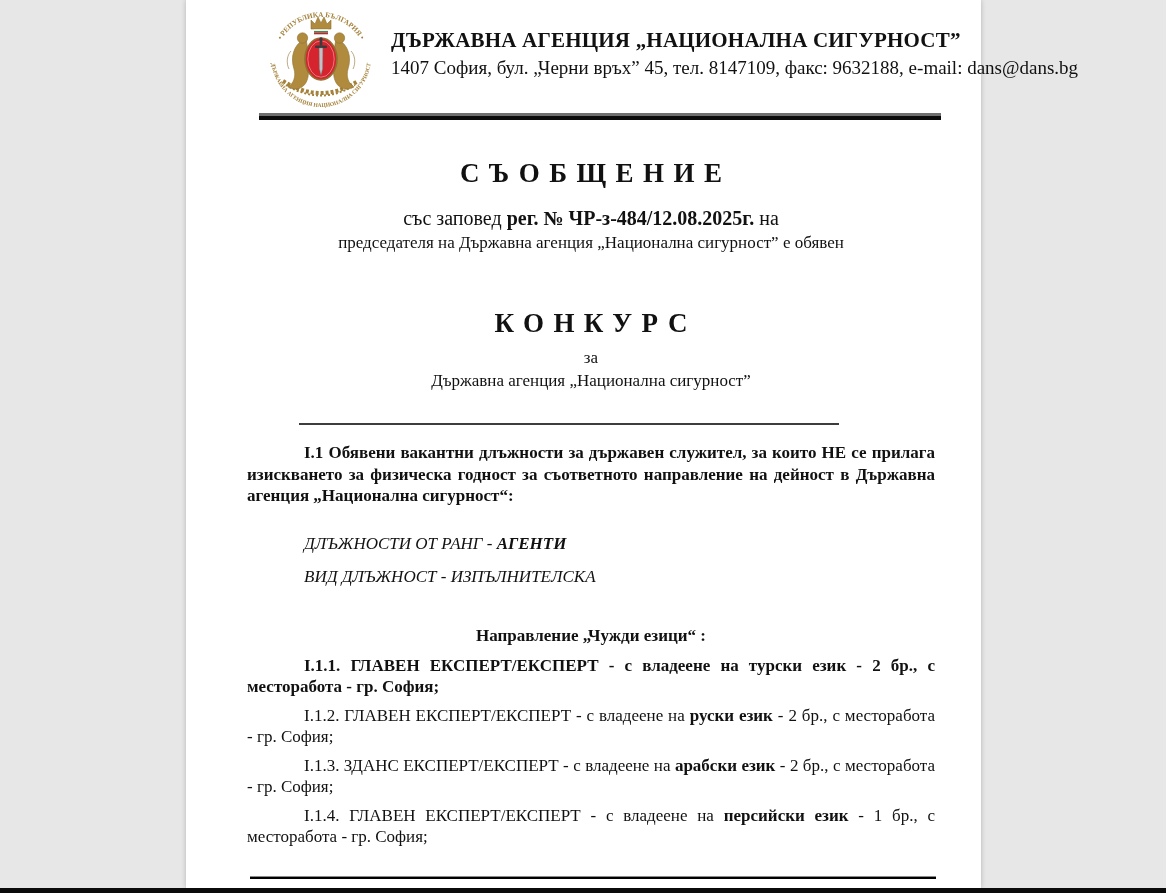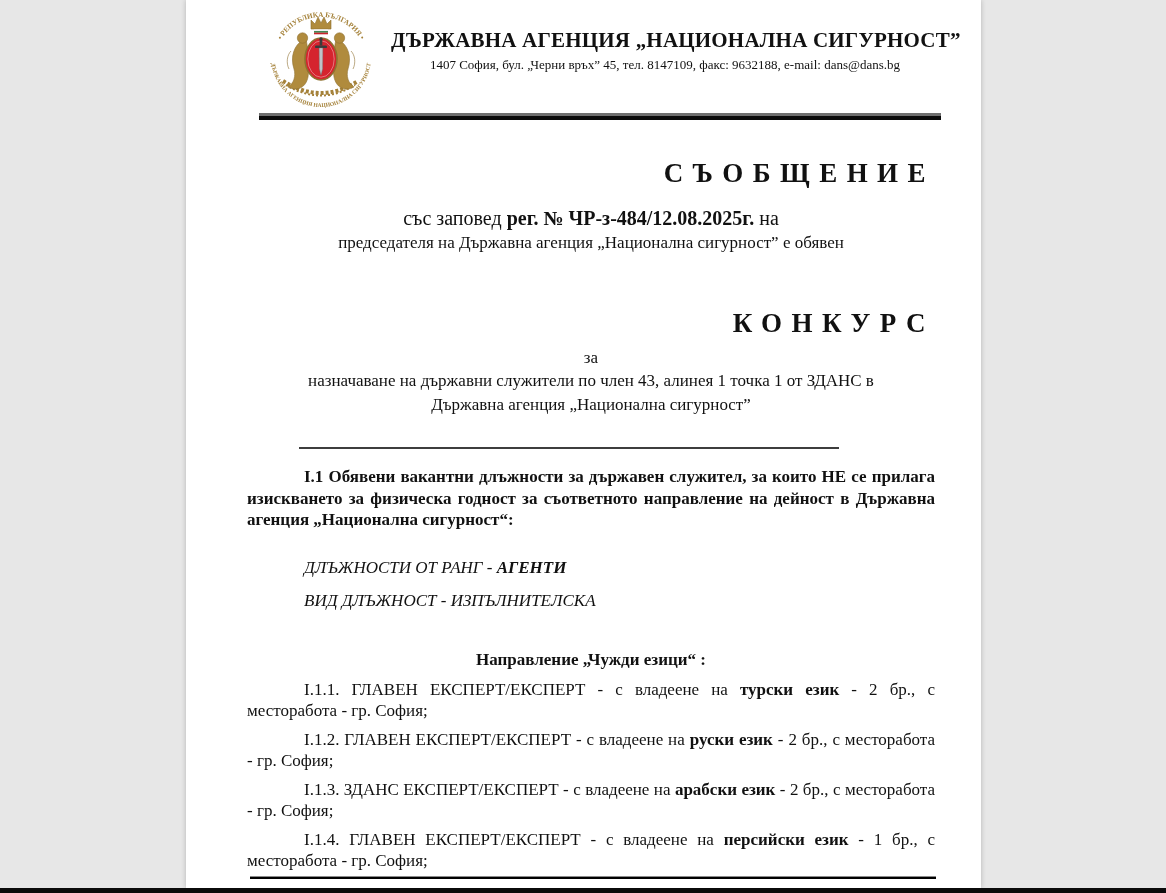--- a/index.html
+++ b/index.html
@@ -22,33 +22,32 @@
     position:absolute;left:0;bottom:0;
     width:1166px;height:5px;background:#0b0b0b;
   }
   
   .letterhead{position:relative;height:113px;}
   .emblem{position:absolute;left:71px;top:7px;width:128px;height:105px;}
   .letterhead-text{
     position:absolute;left:205px;right:42px;top:28px;text-align:center;
   }
   .agency-name{font-size:21px;font-weight:bold;letter-spacing:0.2px;white-space:nowrap;}
-  .agency-address{font-size:13px;margin-top:4px;white-space:nowrap;}
+  .agency-address{font-size:19px;margin-top:4px;white-space:nowrap;}
   .rule-thick{
     margin-left:73px;width:682px;height:7px;
     background:linear-gradient(to bottom,#6f6f6f 0 40%,#0b0b0b 40% 100%);
   }
   
   .doc-body{padding:0 46px 0 61px;}
   .center{text-align:center;}
   .big-title{
     font-size:27px;font-weight:bold;
     letter-spacing:0.35em;text-indent:0.35em;
     line-height:31px;
-    text-align:right;
   }
   .t-soob{margin-top:38px;}
   .t-konk{margin-top:55px;}
   .order-line{margin-top:19px;font-size:20px;line-height:21px;}
   .order-line2{margin-top:3px;font-size:17px;line-height:21px;}
   .za-line{margin-top:8px;font-size:17px;line-height:21px;}
   .purpose{font-size:17px;line-height:23px;margin-top:1px;}
   .divider{
     margin-top:31px;margin-left:52px;
     width:540px;height:2px;background:#3d3d3d;
@@ -64,21 +63,21 @@
   .role-line b{font-style:italic;}
   .direction-heading{
     margin-top:38px;text-align:center;
     font-size:17px;font-weight:bold;line-height:21px;
   }
   .position-item{
     margin:7px 0 0 0;
     font-size:17px;line-height:21.5px;
     text-align:justify;text-indent:57px;
   }
-  .position-item.first{margin-top:9px;}
+  .position-item.first{margin-top:9px;font-weight:bold;}
   .rule-footer{
     position:absolute;left:64px;bottom:9px;
     width:686px;height:3px;
     background:linear-gradient(to bottom,#8a8a8a 0 33%,#000 33% 100%);
   }
 </style>
 </head>
 <body>
 
 <div class="page">
@@ -149,21 +148,20 @@
     <div class="center big-title t-soob">СЪОБЩЕНИЕ</div>
 
     <div class="center order-line"><span>със заповед </span><b>рег. № ЧР-з-484/12.08.2025г.</b><span> на</span></div>
 
     <div class="center order-line2">председателя на Държавна агенция „Национална сигурност” е обявен</div>
 
     <div class="center big-title t-konk">КОНКУРС</div>
 
     <div class="center za-line">за</div>
 
-    <div class="center purpose">назначаване на държавни служители по член 43, алинея 1 точка 1 от ЗДАНС в</div>
     <div class="center purpose">Държавна агенция „Национална сигурност”</div>
 
     <div class="divider"></div>
 
     <p class="intro">I.1 Обявени вакантни длъжности за държавен служител, за които НЕ се прилага изискването за физическа годност за съответното направление на дейност в Държавна агенция „Национална сигурност“:</p>
 
     <div class="role-line"><span>ДЛЪЖНОСТИ ОТ РАНГ - </span><b>АГЕНТИ</b></div>
 
     <div class="role-line role-line2">ВИД ДЛЪЖНОСТ - ИЗПЪЛНИТЕЛСКА</div>
 

